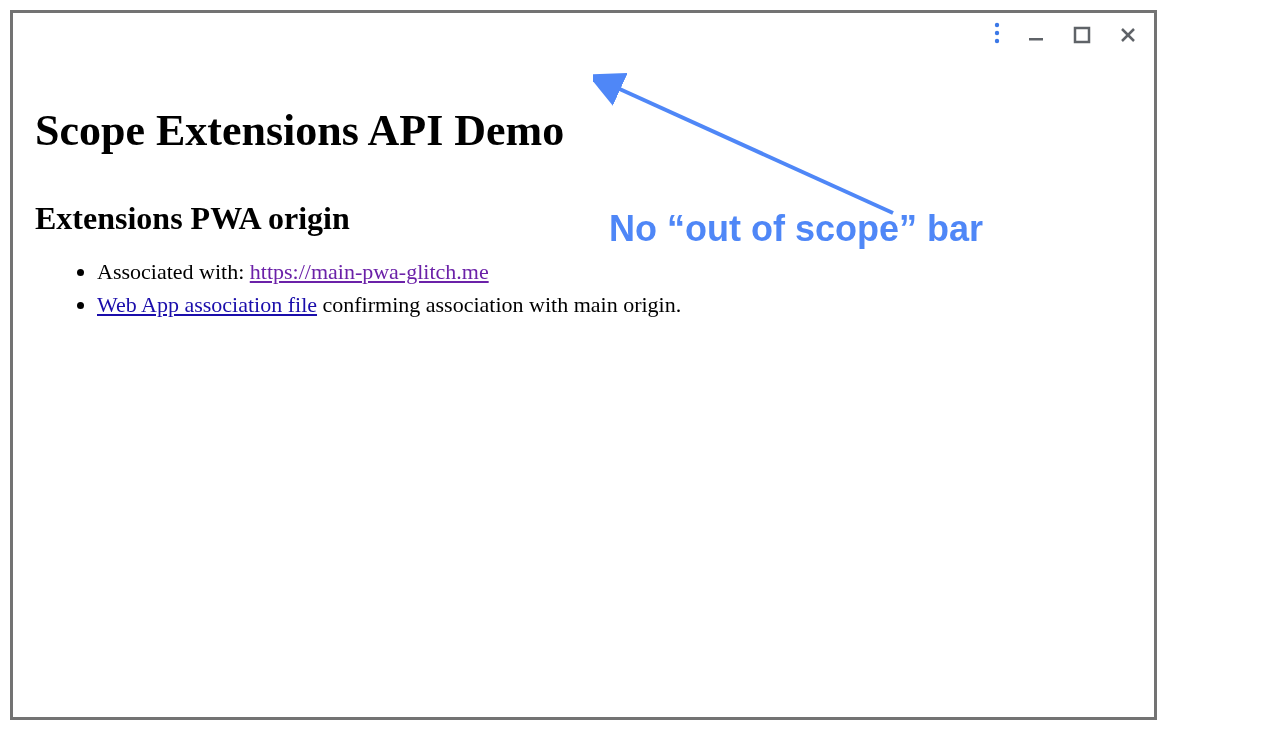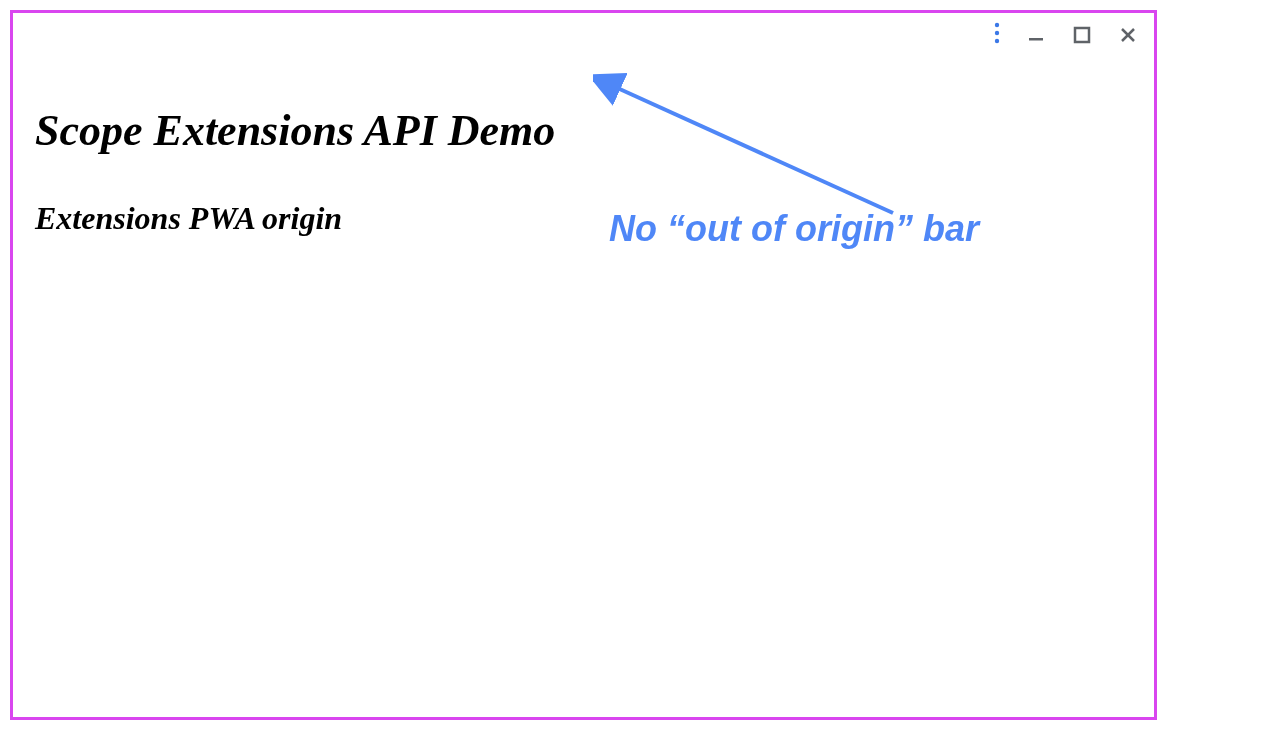--- a/index.html
+++ b/index.html
@@ -11,24 +11,23 @@
       height: 738px;
       position: relative;
       font-family: "Times New Roman", serif;
     }
     .window {
       position: absolute;
       left: 10px;
       top: 10px;
       width: 1147px;
       height: 710px;
-      border: 3px solid #d946ef;
+      border: 3px solid #737373;
       background: #fff;
       overflow: hidden;
-      font-style: italic;
     }
     .titlebar {
       height: 44px;
       display: flex;
       justify-content: flex-end;
       align-items: center;
       padding-right: 16px;
       gap: 26px;
     }
     .titlebar .menu-icon {
@@ -115,26 +114,34 @@
       <svg width="18" height="18" viewBox="0 0 18 18">
         <line x1="3" y1="3" x2="15" y2="15" stroke="#5f6368" stroke-width="2.5"></line>
         <line x1="15" y1="3" x2="3" y2="15" stroke="#5f6368" stroke-width="2.5"></line>
       </svg>
     </span>
   </div>
 
   <div class="content">
     <h1 class="page-title">Scope Extensions API Demo</h1>
     <h2 class="section-title">Extensions PWA origin</h2>
+    <ul class="assoc-list">
+      <li>
+        <span>Associated with: </span><a href="#" class="visited-link">https://main-pwa-glitch.me</a><span></span>
+      </li>
+      <li>
+        <span></span><a href="#" class="normal-link">Web App association file</a><span> confirming association with main origin.</span>
+      </li>
+    </ul>
   </div>
 
   <svg class="arrow-svg" width="320" height="160">
     <defs>
       <marker id="arrowhead" markerWidth="9" markerHeight="9" refX="2" refY="4.5" orient="auto">
         <polygon points="0 0, 9 4.5, 0 9" fill="#4f87f7"></polygon>
       </marker>
     </defs>
     <line x1="300" y1="145" x2="20" y2="18" stroke="#4f87f7" stroke-width="4" marker-end="url(#arrowhead)"></line>
   </svg>
 
-  <div class="annotation">No “out of origin” bar</div>
+  <div class="annotation">No “out of scope” bar</div>
 
 </div>
 
 </body></html>

